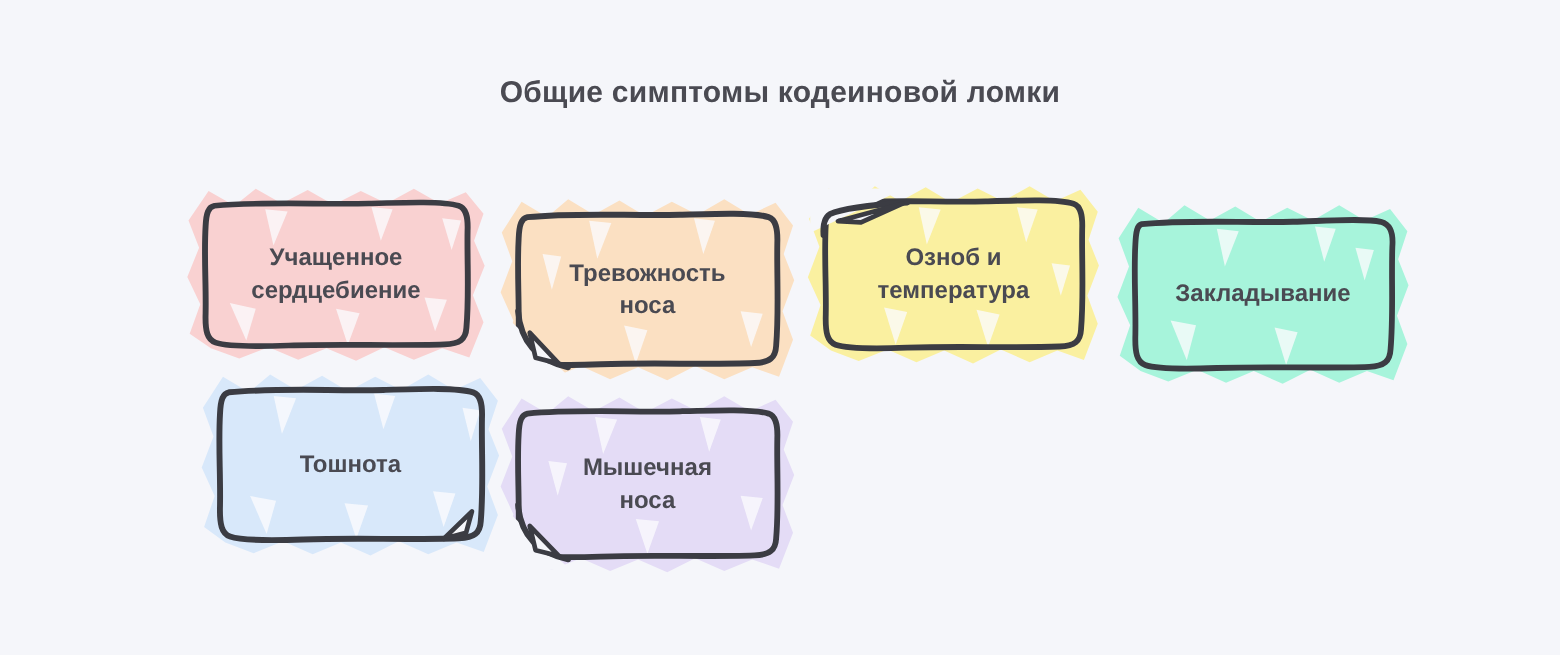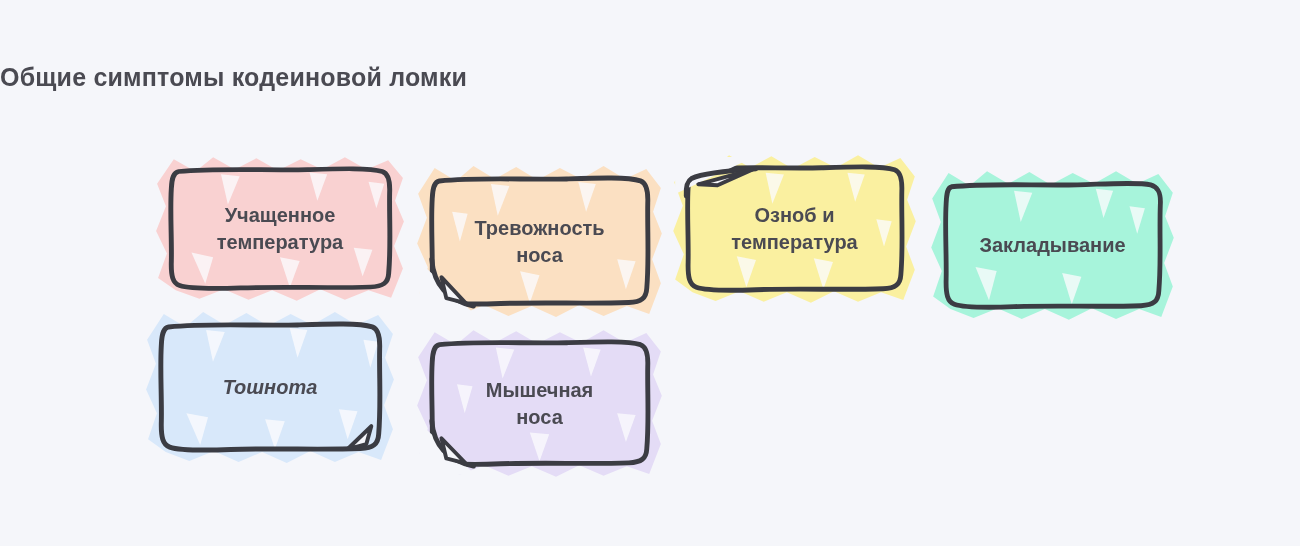--- a/index.html
+++ b/index.html
@@ -5,21 +5,21 @@
   html,body{margin:0;padding:0;}
   .canvas{
     position:relative;
     width:1300px;height:546px;
     background:var(--bg,#f5f6fa);
     font-family:"Liberation Sans",sans-serif;
     overflow:hidden;
   }
   .diagram-title{
     position:absolute;left:0;right:0;top:63px;
-    text-align:left;
+    text-align:center;
     font-size:25px;font-weight:bold;
     color:var(--text,#47474f);
     letter-spacing:.2px;
   }
   .card{
     position:absolute;
     display:flex;align-items:center;justify-content:center;
   }
   .card svg{
     position:absolute;left:0;top:0;width:100%;height:100%;
@@ -56,21 +56,21 @@
       <g>
         <path class="gap" d="M 60 12 L 67 44 L 79 14 Z"></path>
         <path class="gap" d="M 150 10 L 158 40 L 168 12 Z"></path>
         <path class="gap" d="M 210 20 L 218 48 L 226 22 Z"></path>
         <path class="gap" d="M 30 95 L 44 128 L 52 100 Z"></path>
         <path class="gap" d="M 120 100 L 130 132 L 140 104 Z"></path>
         <path class="gap" d="M 195 90 L 204 120 L 214 92 Z"></path>
       </g>
       <path class="frame" d="M 17 9 C 58 5 105 8 148 7 C 181 6 211 5 224 9 C 230 11 232 18 231.5 31 C 231 58 233 88 230.5 117 C 230 127 225 131 212 131.5 C 172 133 124 131 80 132.5 C 53 133.5 28 133.5 18 130 C 11 127.5 9 120 9.5 104 C 10 78 8 52 9.5 27 C 10 15 12 10 17 9 Z"></path>
     </svg>
-    <div class="label">Учащенное температура</div>
+    <div class="label">Учащенное сердцебиение</div>
   </div>
 
   <div class="card" style="left: 423px; top: 172px; width: 233px; height: 139px; --card-color: #fbe0c2;">
     <svg viewBox="0 0 240 140" preserveAspectRatio="none">
       <path class="scribble" d="M -5 22 L 12 -4 L 34 9 L 52 -6 L 74 7 L 96 -5 L 118 8 L 141 -4 L 163 7 L 186 -6 L 208 7 L 230 -3 L 245 16 L 237 40 L 246 62 L 236 88 L 245 112 L 233 143 L 210 135 L 186 145 L 161 134 L 137 146 L 112 135 L 88 145 L 63 134 L 38 144 L 14 135 L -4 122 L 5 96 L -6 72 L 4 46 Z"></path>
       <g>
         <path class="gap" d="M 70 12 L 77 44 L 89 14 Z"></path>
         <path class="gap" d="M 160 10 L 168 40 L 178 12 Z"></path>
         <path class="gap" d="M 100 100 L 110 132 L 120 104 Z"></path>
         <path class="gap" d="M 200 88 L 209 118 L 219 90 Z"></path>
@@ -114,21 +114,21 @@
         <path class="gap" d="M 165 12 L 173 42 L 183 14 Z"></path>
         <path class="gap" d="M 40 92 L 54 126 L 62 96 Z"></path>
         <path class="gap" d="M 130 98 L 140 130 L 150 102 Z"></path>
         <path class="gap" d="M 200 30 L 208 58 L 216 32 Z"></path>
       </g>
       <path class="frame" d="M 15 10 C 56 6 103 9 146 8 C 179 7 209 5 222 8 C 229 10 233 15 232 29 C 231 56 233 86 230.5 116 C 230 127 225 131 212 131.5 C 172 133 124 131 80 132.5 C 53 133.5 28 133.5 18 130 C 11 127.5 9 120 9.5 104 C 10 78 8 52 9.5 27 C 10 16 11 11 15 10 Z"></path>
     </svg>
     <div class="label">Закладывание</div>
   </div>
 
-  <div class="card" style="left: 152px; top: 318px; width: 236px; height: 139px; font-style: italic; --card-color: #d8e8fa;">
+  <div class="card" style="left: 174px; top: 318px; width: 236px; height: 139px; --card-color: #d8e8fa;">
     <svg viewBox="0 0 240 140" preserveAspectRatio="none">
       <path class="scribble" d="M -5 22 L 12 -4 L 34 9 L 52 -6 L 74 7 L 96 -5 L 118 8 L 141 -4 L 163 7 L 186 -6 L 208 7 L 230 -3 L 245 16 L 237 40 L 246 62 L 236 88 L 245 112 L 233 143 L 210 135 L 186 145 L 161 134 L 137 146 L 112 135 L 88 145 L 63 134 L 38 144 L 14 135 L -4 122 L 5 96 L -6 72 L 4 46 Z"></path>
       <g>
         <path class="gap" d="M 55 12 L 62 44 L 74 14 Z"></path>
         <path class="gap" d="M 140 10 L 148 40 L 158 12 Z"></path>
         <path class="gap" d="M 215 22 L 222 50 L 230 24 Z"></path>
         <path class="gap" d="M 35 96 L 49 128 L 57 100 Z"></path>
         <path class="gap" d="M 115 102 L 125 132 L 135 104 Z"></path>
         <path class="gap" d="M 190 92 L 199 122 L 209 94 Z"></path>
       </g>

